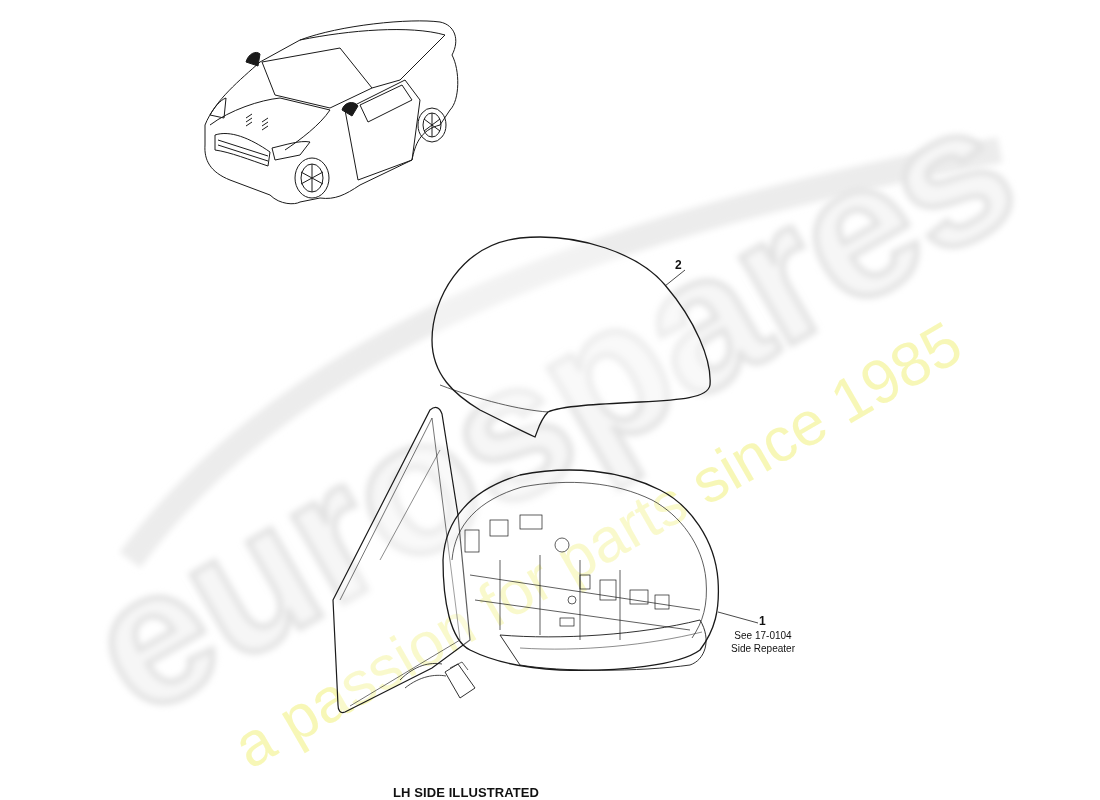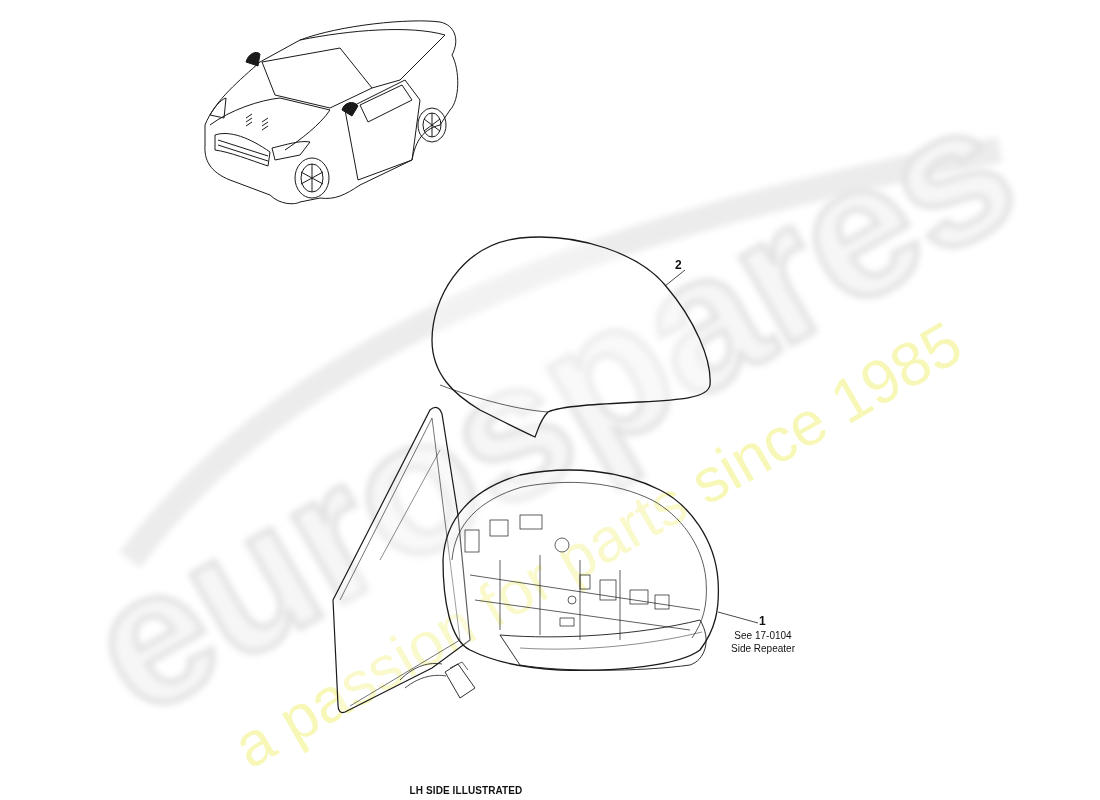--- a/index.html
+++ b/index.html
@@ -4,21 +4,21 @@
 <style>
   html, body { margin:0; padding:0; background:#ffffff; }
   body { width:1100px; height:800px; position:relative; overflow:hidden;
          font-family:"Liberation Sans", sans-serif; }
   .canvas { position:absolute; left:0; top:0; width:1100px; height:800px; }
   .watermark-svg { position:absolute; left:0; top:0; width:1100px; height:800px; }
   .drawing { position:absolute; left:0; top:0; width:1100px; height:800px; }
   .callout-num { position:absolute; font-weight:bold; font-size:12px; color:#111; }
   .callout-note { position:absolute; font-weight:normal; font-size:10px; color:#111; text-align:center; line-height:13px; }
   .footer-caption { position:absolute; left:0; width:932px; top:785px; text-align:center;
-                    font-weight:bold; font-size:10px; color:#111; letter-spacing:0.1px; }
+                    font-weight:bold; font-size:13px; color:#111; letter-spacing:0.1px; }
 </style>
 </head>
 <body>
 
 <div class="canvas">
 
   <svg class="watermark-svg" viewBox="0 0 1100 800">
     <defs>
       <filter id="soft" x="-10%" y="-10%" width="120%" height="120%">
         <feGaussianBlur stdDeviation="3"></feGaussianBlur>

